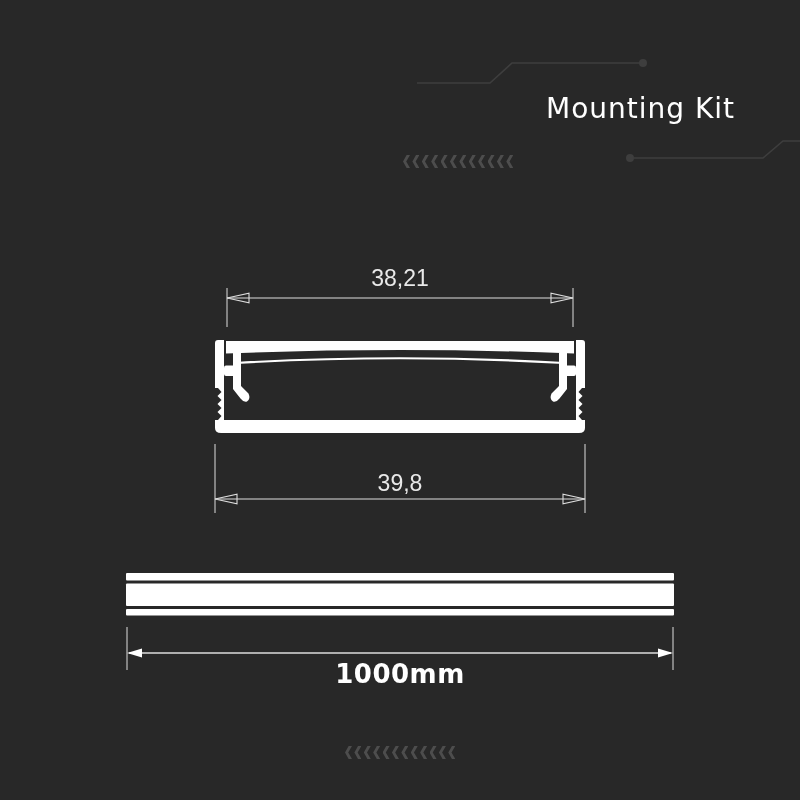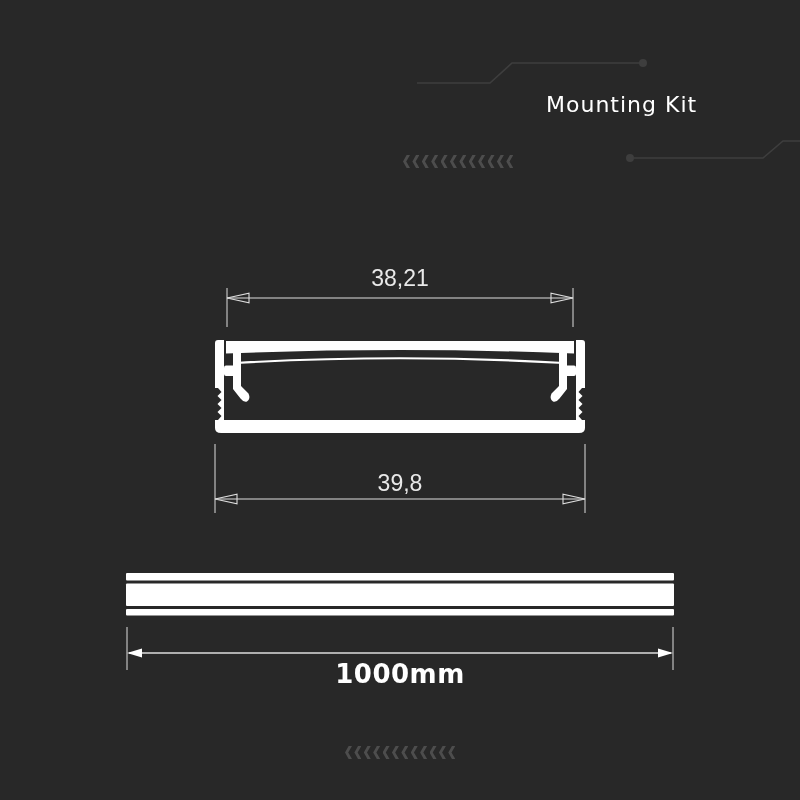--- a/index.html
+++ b/index.html
@@ -24,21 +24,21 @@
   .dim-text{
     fill:var(--dim-text);font-family:"Liberation Sans", sans-serif;
     font-size:23px;text-anchor:middle;
   }
   .dim-text-bold{
     fill:var(--drawing);font-family:"DejaVu Sans", sans-serif;
     font-size:26px;font-weight:bold;text-anchor:middle;letter-spacing:0.5px;
   }
   .page-title{
     position:absolute;left:546px;top:92px;width:240px;
-    color:var(--title);font-size:22px;letter-spacing:1px;white-space:nowrap;
+    color:var(--title);font-size:28px;letter-spacing:1px;white-space:nowrap;
   }
   .chevron-row{position:absolute;display:flex;align-items:center;}
   .chevron-row.top{left:403px;top:155px;}
   .chevron-row.bottom{left:345px;top:746px;}
   .chv{
     width:7px;height:13px;margin-right:2.4px;background:var(--chevron);
     clip-path:polygon(100% 0, 52% 0, 0 50%, 52% 100%, 100% 100%, 46% 50%);
   }
 </style>
 </head>

